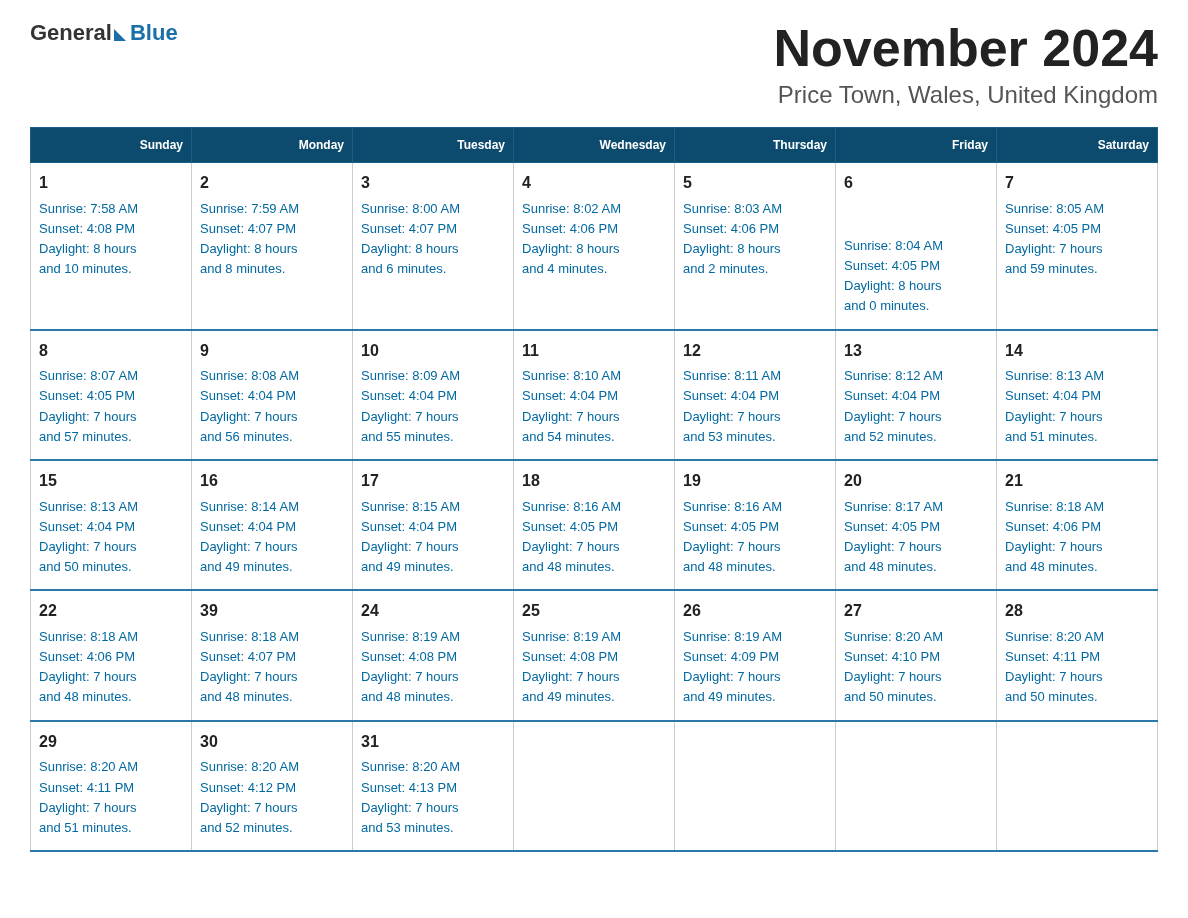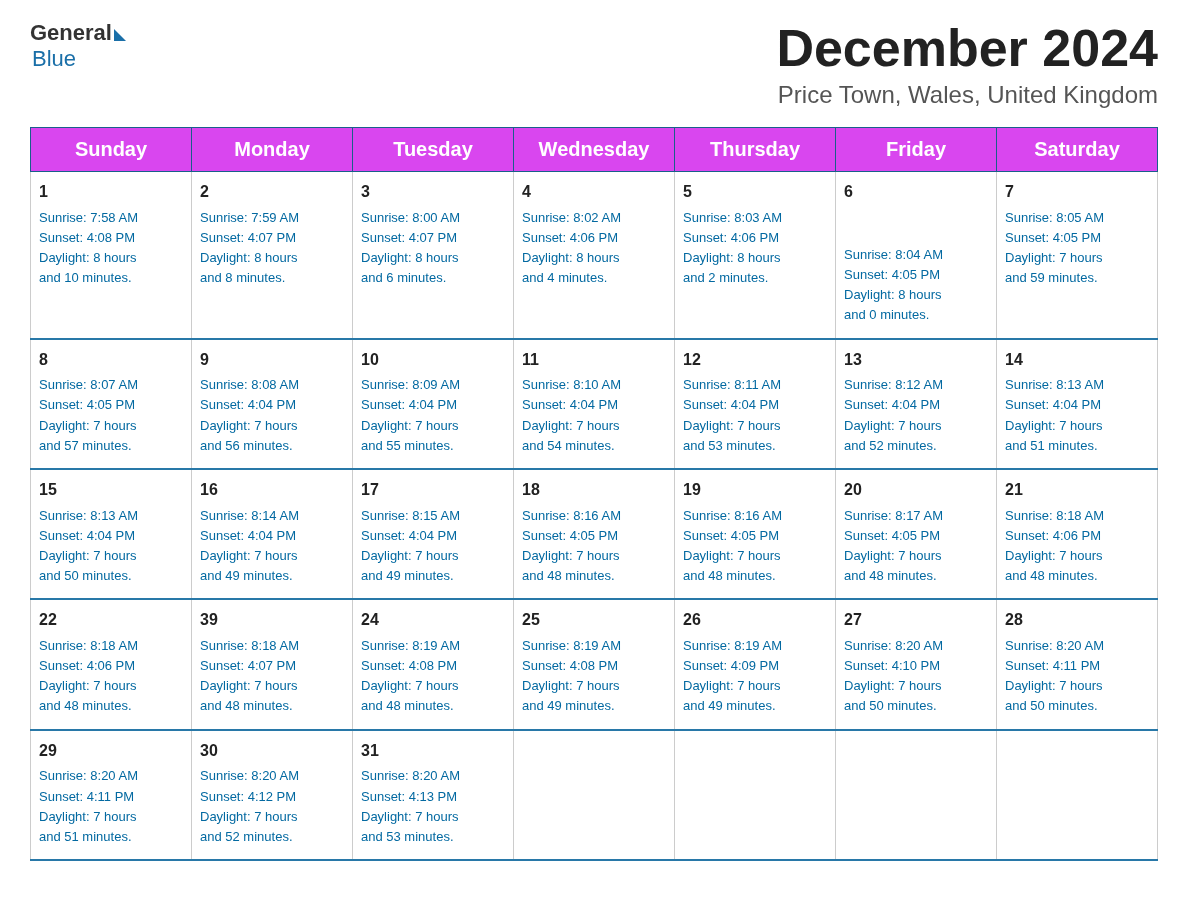--- a/index.html
+++ b/index.html
@@ -12,22 +12,21 @@
       padding: 20px 30px;
     }
     .header {
       display: flex;
       justify-content: space-between;
       align-items: flex-start;
       margin-bottom: 18px;
     }
     .logo {
       display: flex;
-      flex-direction: column;
-      align-items: flex-start;
+      align-items: flex-end;
     }
     .logo-text {
       display: flex;
       align-items: center;
       font-size: 22px;
       font-weight: bold;
       color: #333;
     }
     .logo-general { color: #333; }
     .logo-arrow {
@@ -53,25 +52,25 @@
       font-size: 24px;
       color: #555;
       margin-top: 4px;
     }
     table {
       width: 100%;
       border-collapse: collapse;
       table-layout: fixed;
     }
     thead th {
-      background-color: #d946ef;
+      background-color: #0c4a6e;
       color: #fff;
-      font-size: 20px;
+      font-size: 12px;
       padding: 10px 8px;
-      text-align: center;
+      text-align: right;
       border: 1px solid #1a5f8a;
     }
     tbody td {
       vertical-align: top;
       padding: 8px 8px 12px 8px;
       border: 1px solid #ccc;
       font-size: 13px;
       line-height: 1.55;
     }
     tbody tr {
@@ -91,25 +90,25 @@
 </head>
 <body>
 
 <div class="header">
   <div class="logo">
     <div class="logo-text">
       <span class="logo-general">General</span>
       <span class="logo-arrow"></span>
     </div>
     <div style="margin-left:2px;">
-      <span class="logo-blue" style="font-size:22px;font-weight:normal;">Blue</span>
+      <span class="logo-blue" style="font-size:22px;font-weight:bold;">Blue</span>
     </div>
   </div>
   <div class="title-block">
-    <div class="month-title">December 2024</div>
+    <div class="month-title">November 2024</div>
     <div class="location">Price Town, Wales, United Kingdom</div>
   </div>
 </div>
 
 <table>
   <thead>
     <tr>
     <th>Sunday</th>
         <th>Monday</th>
         <th>Tuesday</th>

